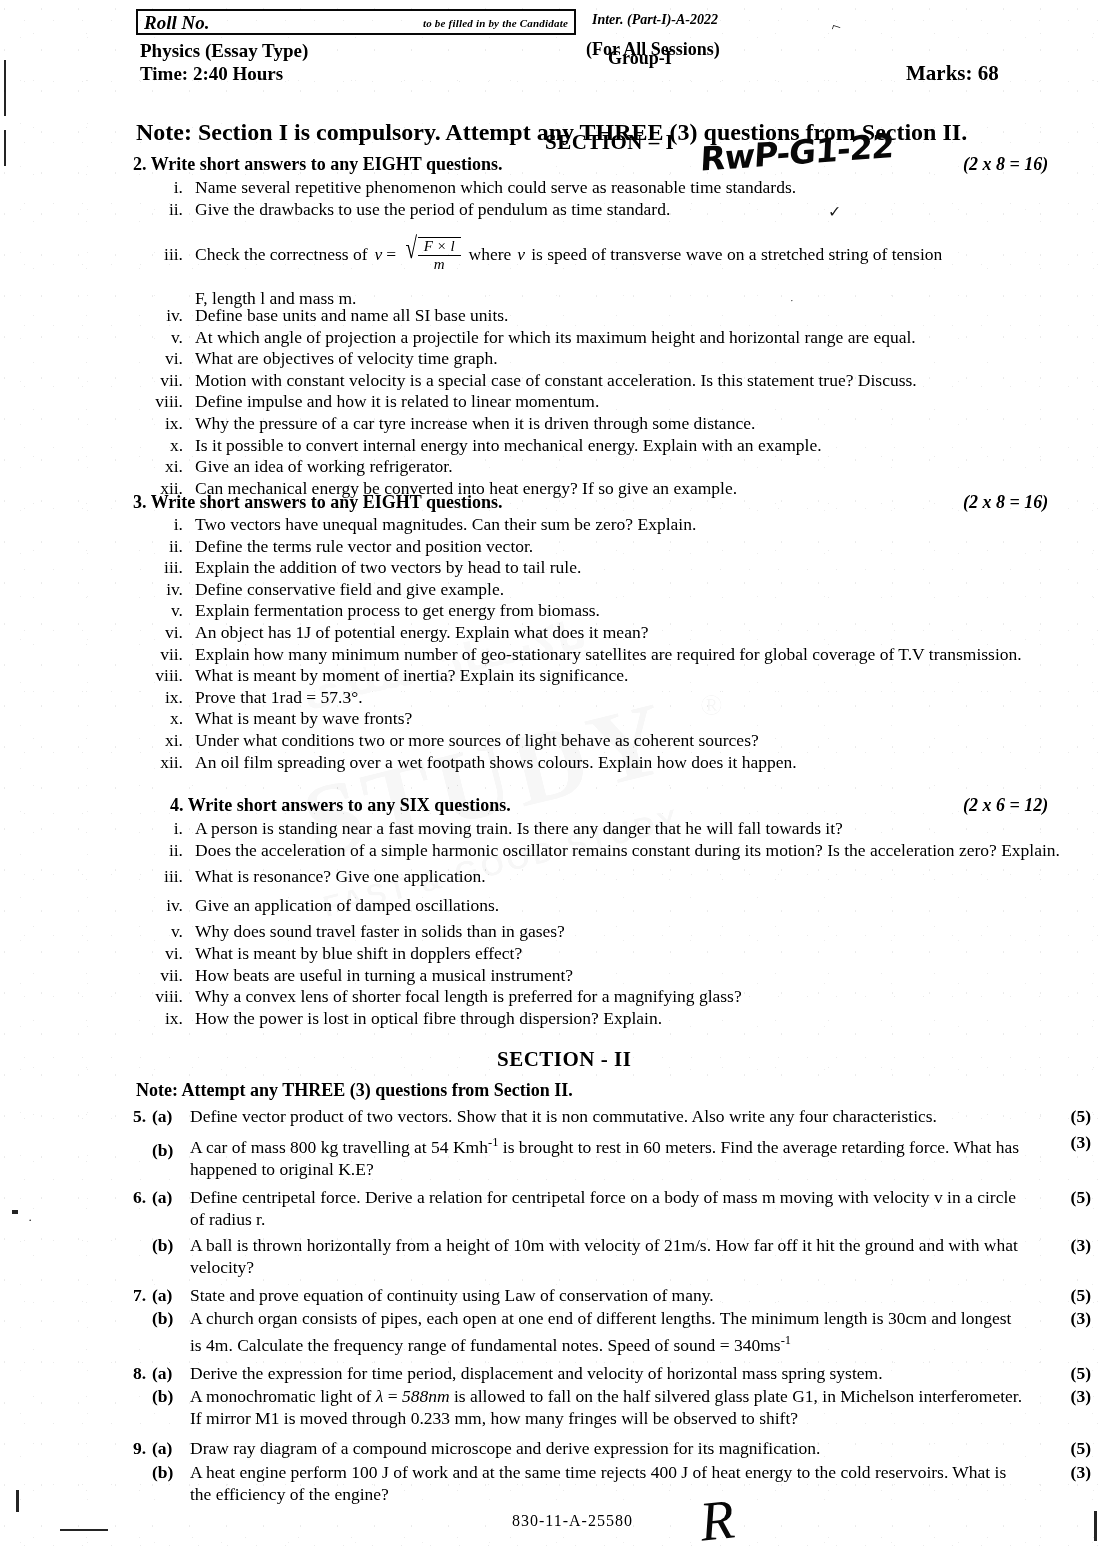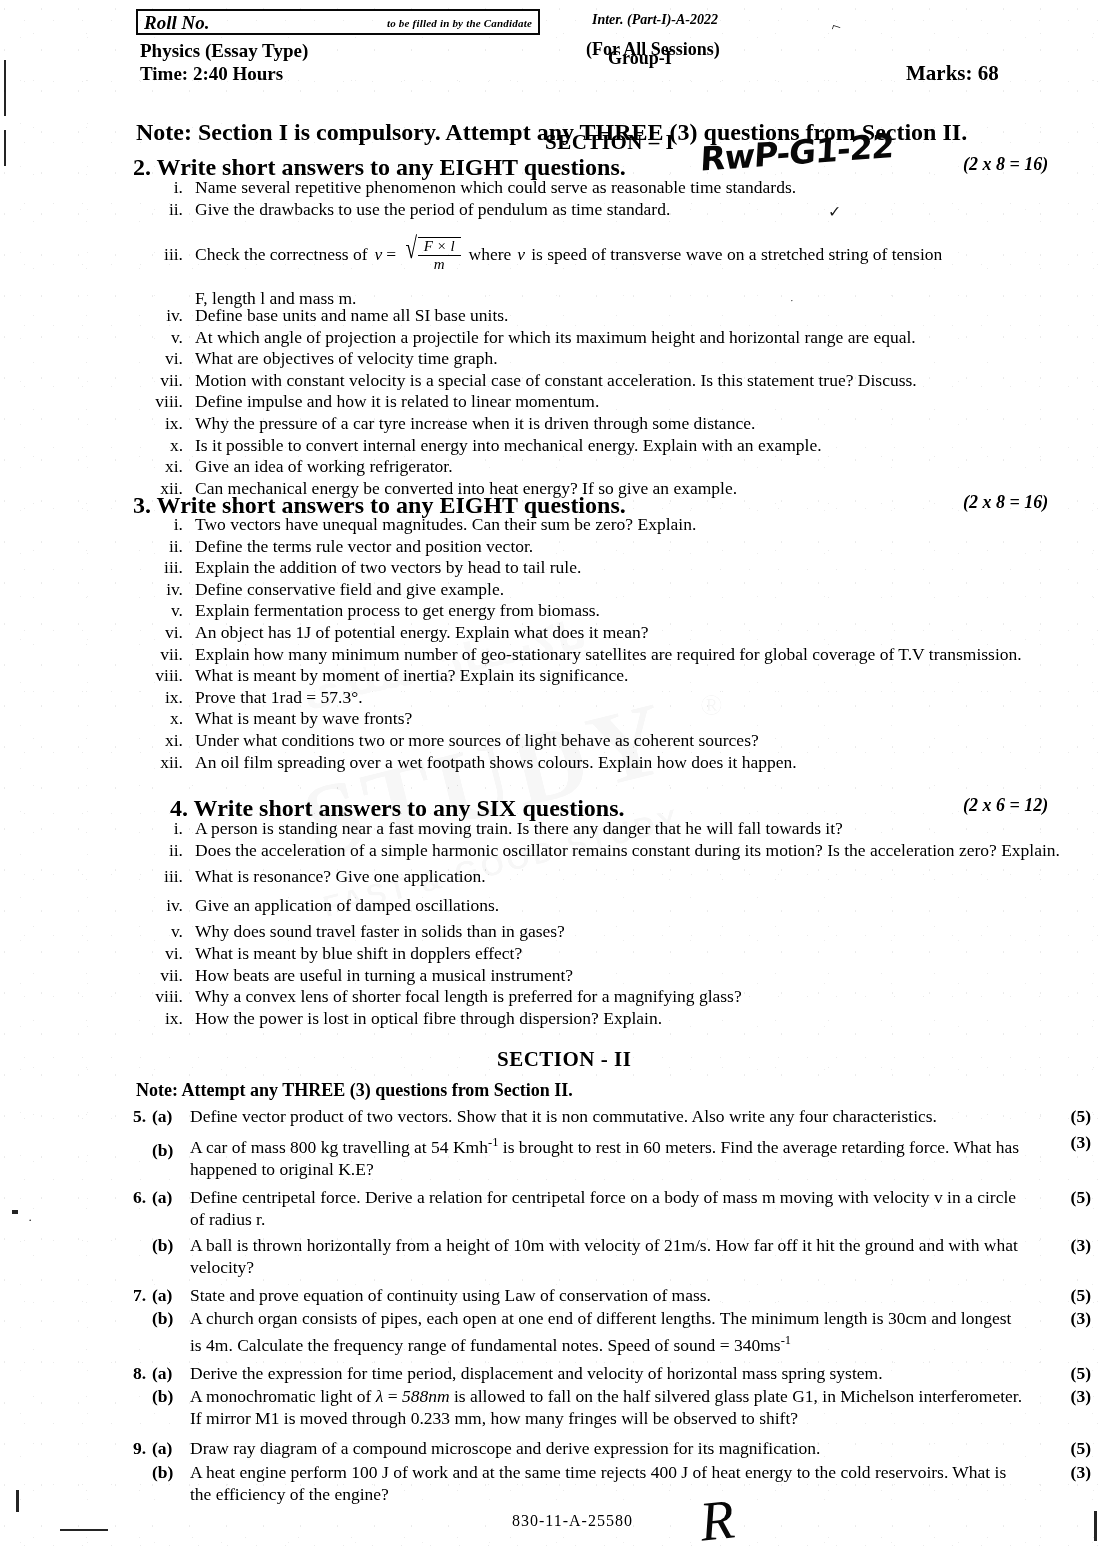--- a/index.html
+++ b/index.html
@@ -100,21 +100,21 @@
   #content {
     position: relative;
     z-index: 10;
   }
 
   
   .rollbox {
     position: absolute;
     left: 136px;
     top: 9px;
-    width: 404px;
+    width: 440px;
     height: 26px;
     border: 2px solid #111;
     box-sizing: border-box;
   }
   .rollbox .roll-label {
     position: absolute;
     left: 6px;
     top: 1px;
     font-style: italic;
     font-weight: 700;
@@ -163,21 +163,21 @@
     color: #111;
     transform: rotate(-4deg) skewX(-7deg);
     letter-spacing: -1px;
     z-index: 20;
   }
 
   
   .qhead {
     position: absolute;
     font-weight: 700;
-    font-size: 24px;
+    font-size: 18px;
     left: 133px;
   }
   .qmarks {
     position: absolute;
     font-weight: 700;
     font-size: 18px;
     left: 963px;
     font-style: italic;
   }
 
@@ -552,21 +552,21 @@
       <div class="s2row" style="margin-top:4px;">
         <span class="num"></span>
         <span class="part">(b)</span>
         <span class="body">A ball is thrown horizontally from a height of 10m with velocity of 21m/s. How far off it hit the ground and with what velocity?</span>
         <span class="mk">(3)</span>
       </div>
 
       <div class="s2row" style="margin-top:6px;">
         <span class="num">7.</span>
         <span class="part">(a)</span>
-        <span class="body">State and prove equation of continuity using Law of conservation of mass.</span>
+        <span class="body">State and prove equation of continuity using Law of conservation of many.</span>
         <span class="mk">(5)</span>
       </div>
       <div class="s2row" style="margin-top:1px;">
         <span class="num"></span>
         <span class="part">(b)</span>
         <span class="body">A church organ consists of pipes, each open at one end of different lengths. The minimum length is 30cm and longest is 4m. Calculate the frequency range of fundamental notes. Speed of sound = 340ms<span class="sup">-1</span></span>
         <span class="mk">(3)</span>
       </div>
 
       <div class="s2row" style="margin-top:6px;">

